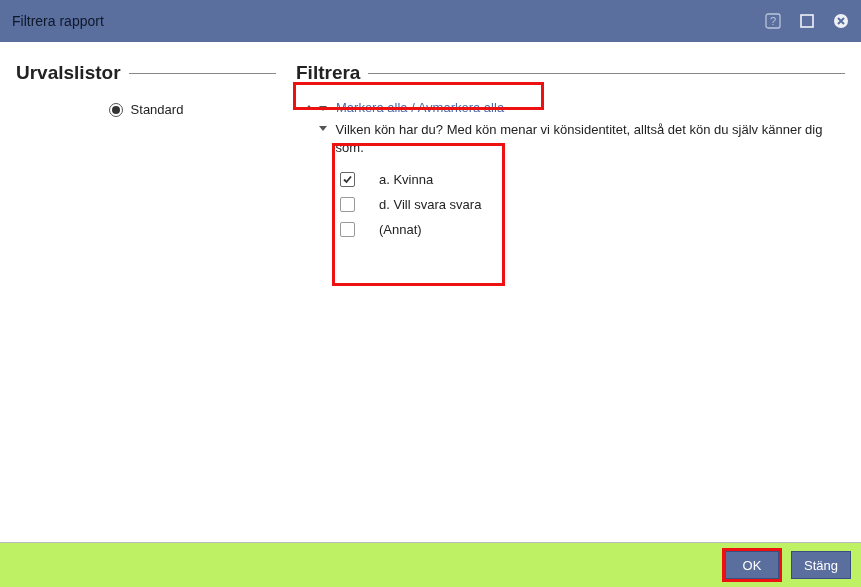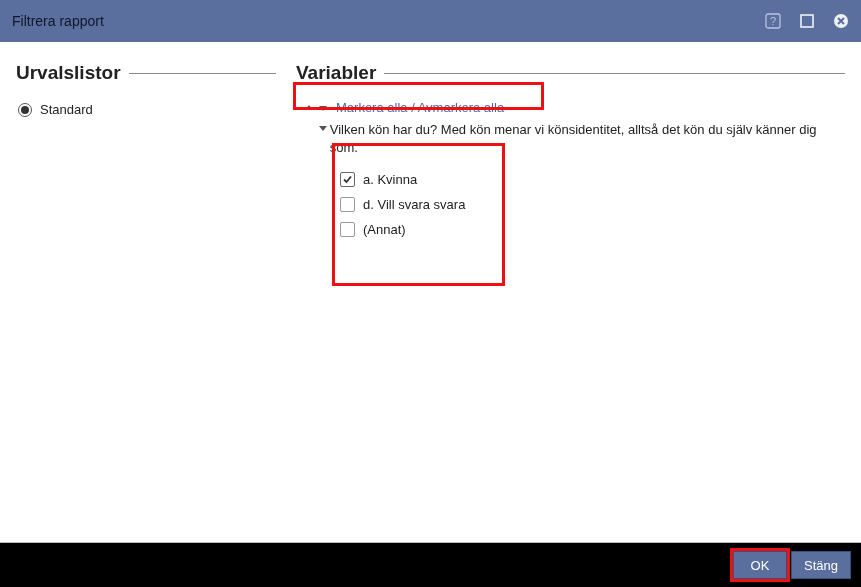--- a/index.html
+++ b/index.html
@@ -57,20 +57,21 @@
       height: 1px;
       background: #888;
     }
     .radio-row {
       display: flex;
       align-items: center;
       gap: 8px;
       padding: 6px 2px;
       cursor: pointer;
       color: #222;
+      justify-content: center;
     }
     .radio {
       width: 14px; height: 14px;
       border: 1.5px solid #555;
       border-radius: 50%;
       display: inline-flex;
       align-items: center;
       justify-content: center;
       background: #fff;
     }
@@ -101,31 +102,32 @@
     .chev.up { border-bottom: 5px solid #555; }
     .chev.down { border-top: 5px solid #555; margin-top: 1px; }
     .link-text {
       color: #4a69a8;
       cursor: pointer;
       margin-left: 6px;
     }
     .question-row {
       display: flex;
       align-items: flex-start;
+      gap: 6px;
       padding: 2px 6px 0 6px;
       color: #222;
     }
     .question-text { line-height: 18px; }
     .options {
       padding: 10px 0 4px 36px;
     }
     .option-row {
       display: flex;
       align-items: center;
-      gap: 8px;
+      gap: 24px;
       padding: 5px 8px;
       cursor: pointer;
       color: #222;
     }
     .checkbox {
       width: 15px; height: 15px;
       border: 1px solid #999;
       border-radius: 2px;
       background: #fff;
       display: inline-flex;
@@ -145,22 +147,22 @@
     }
     .footer {
       position: absolute;
       bottom: 0; left: 0; right: 0;
       height: 45px;
       border-top: 1px solid #bbb;
       display: flex;
       align-items: center;
       justify-content: flex-end;
       padding: 0 10px;
-      gap: 4px;
-      background: #000000;
+      gap: 12px;
+      background: #bef264;
     }
     .btn {
       min-width: 54px;
       height: 28px;
       padding: 0 12px;
       border: 1px solid #3a4f80;
       background: #5a6f9e;
       color: #fff;
       font-size: 13px;
       cursor: pointer;
@@ -202,21 +204,21 @@
       <div class="legend-line"></div>
     </div>
     <div class="radio-row">
       <span class="radio checked"></span>
       <span>Standard</span>
     </div>
   </div>
 
   <div class="col-right" style="position:relative;">
     <div class="legend-row">
-      <span class="legend-label">Variabler</span>
+      <span class="legend-label">Filtrera</span>
       <div class="legend-line"></div>
     </div>
 
     <div class="toolbar-row" style="position:relative;">
       <span class="chevron-btn">
           <span class="chev up"></span>
         </span>
       <span class="chevron-btn">
           <span class="chev down"></span>
         </span>

